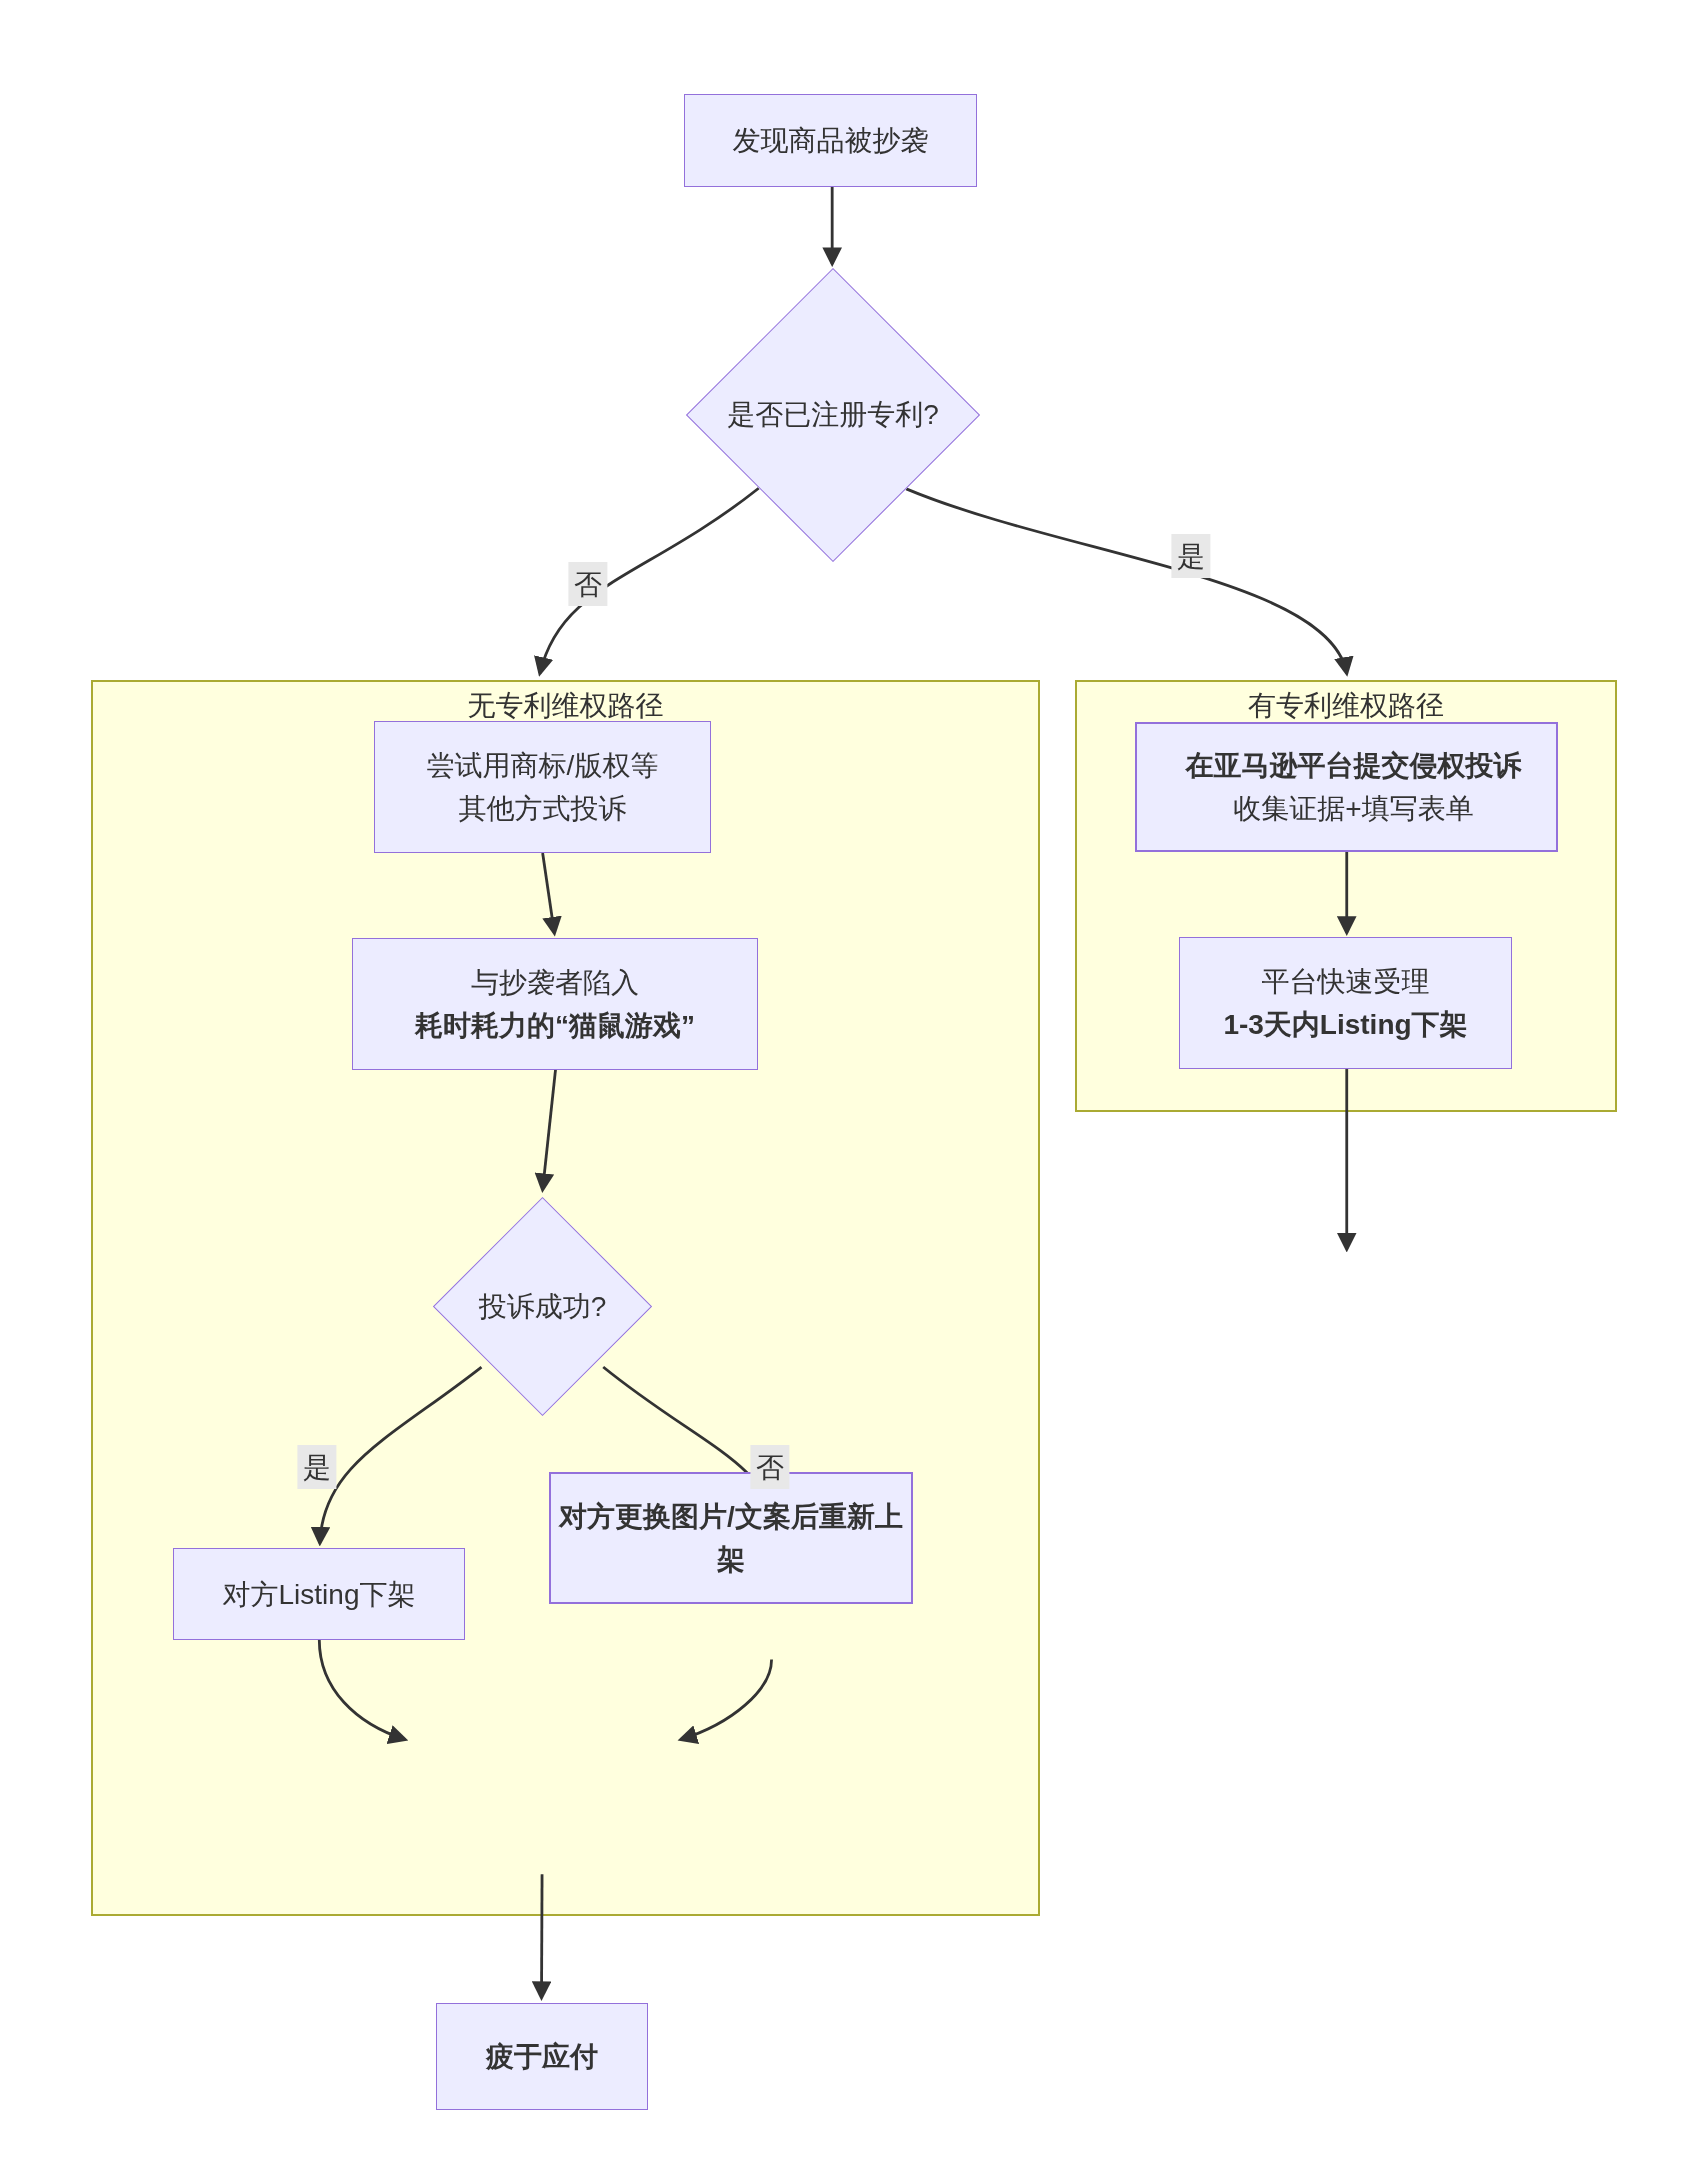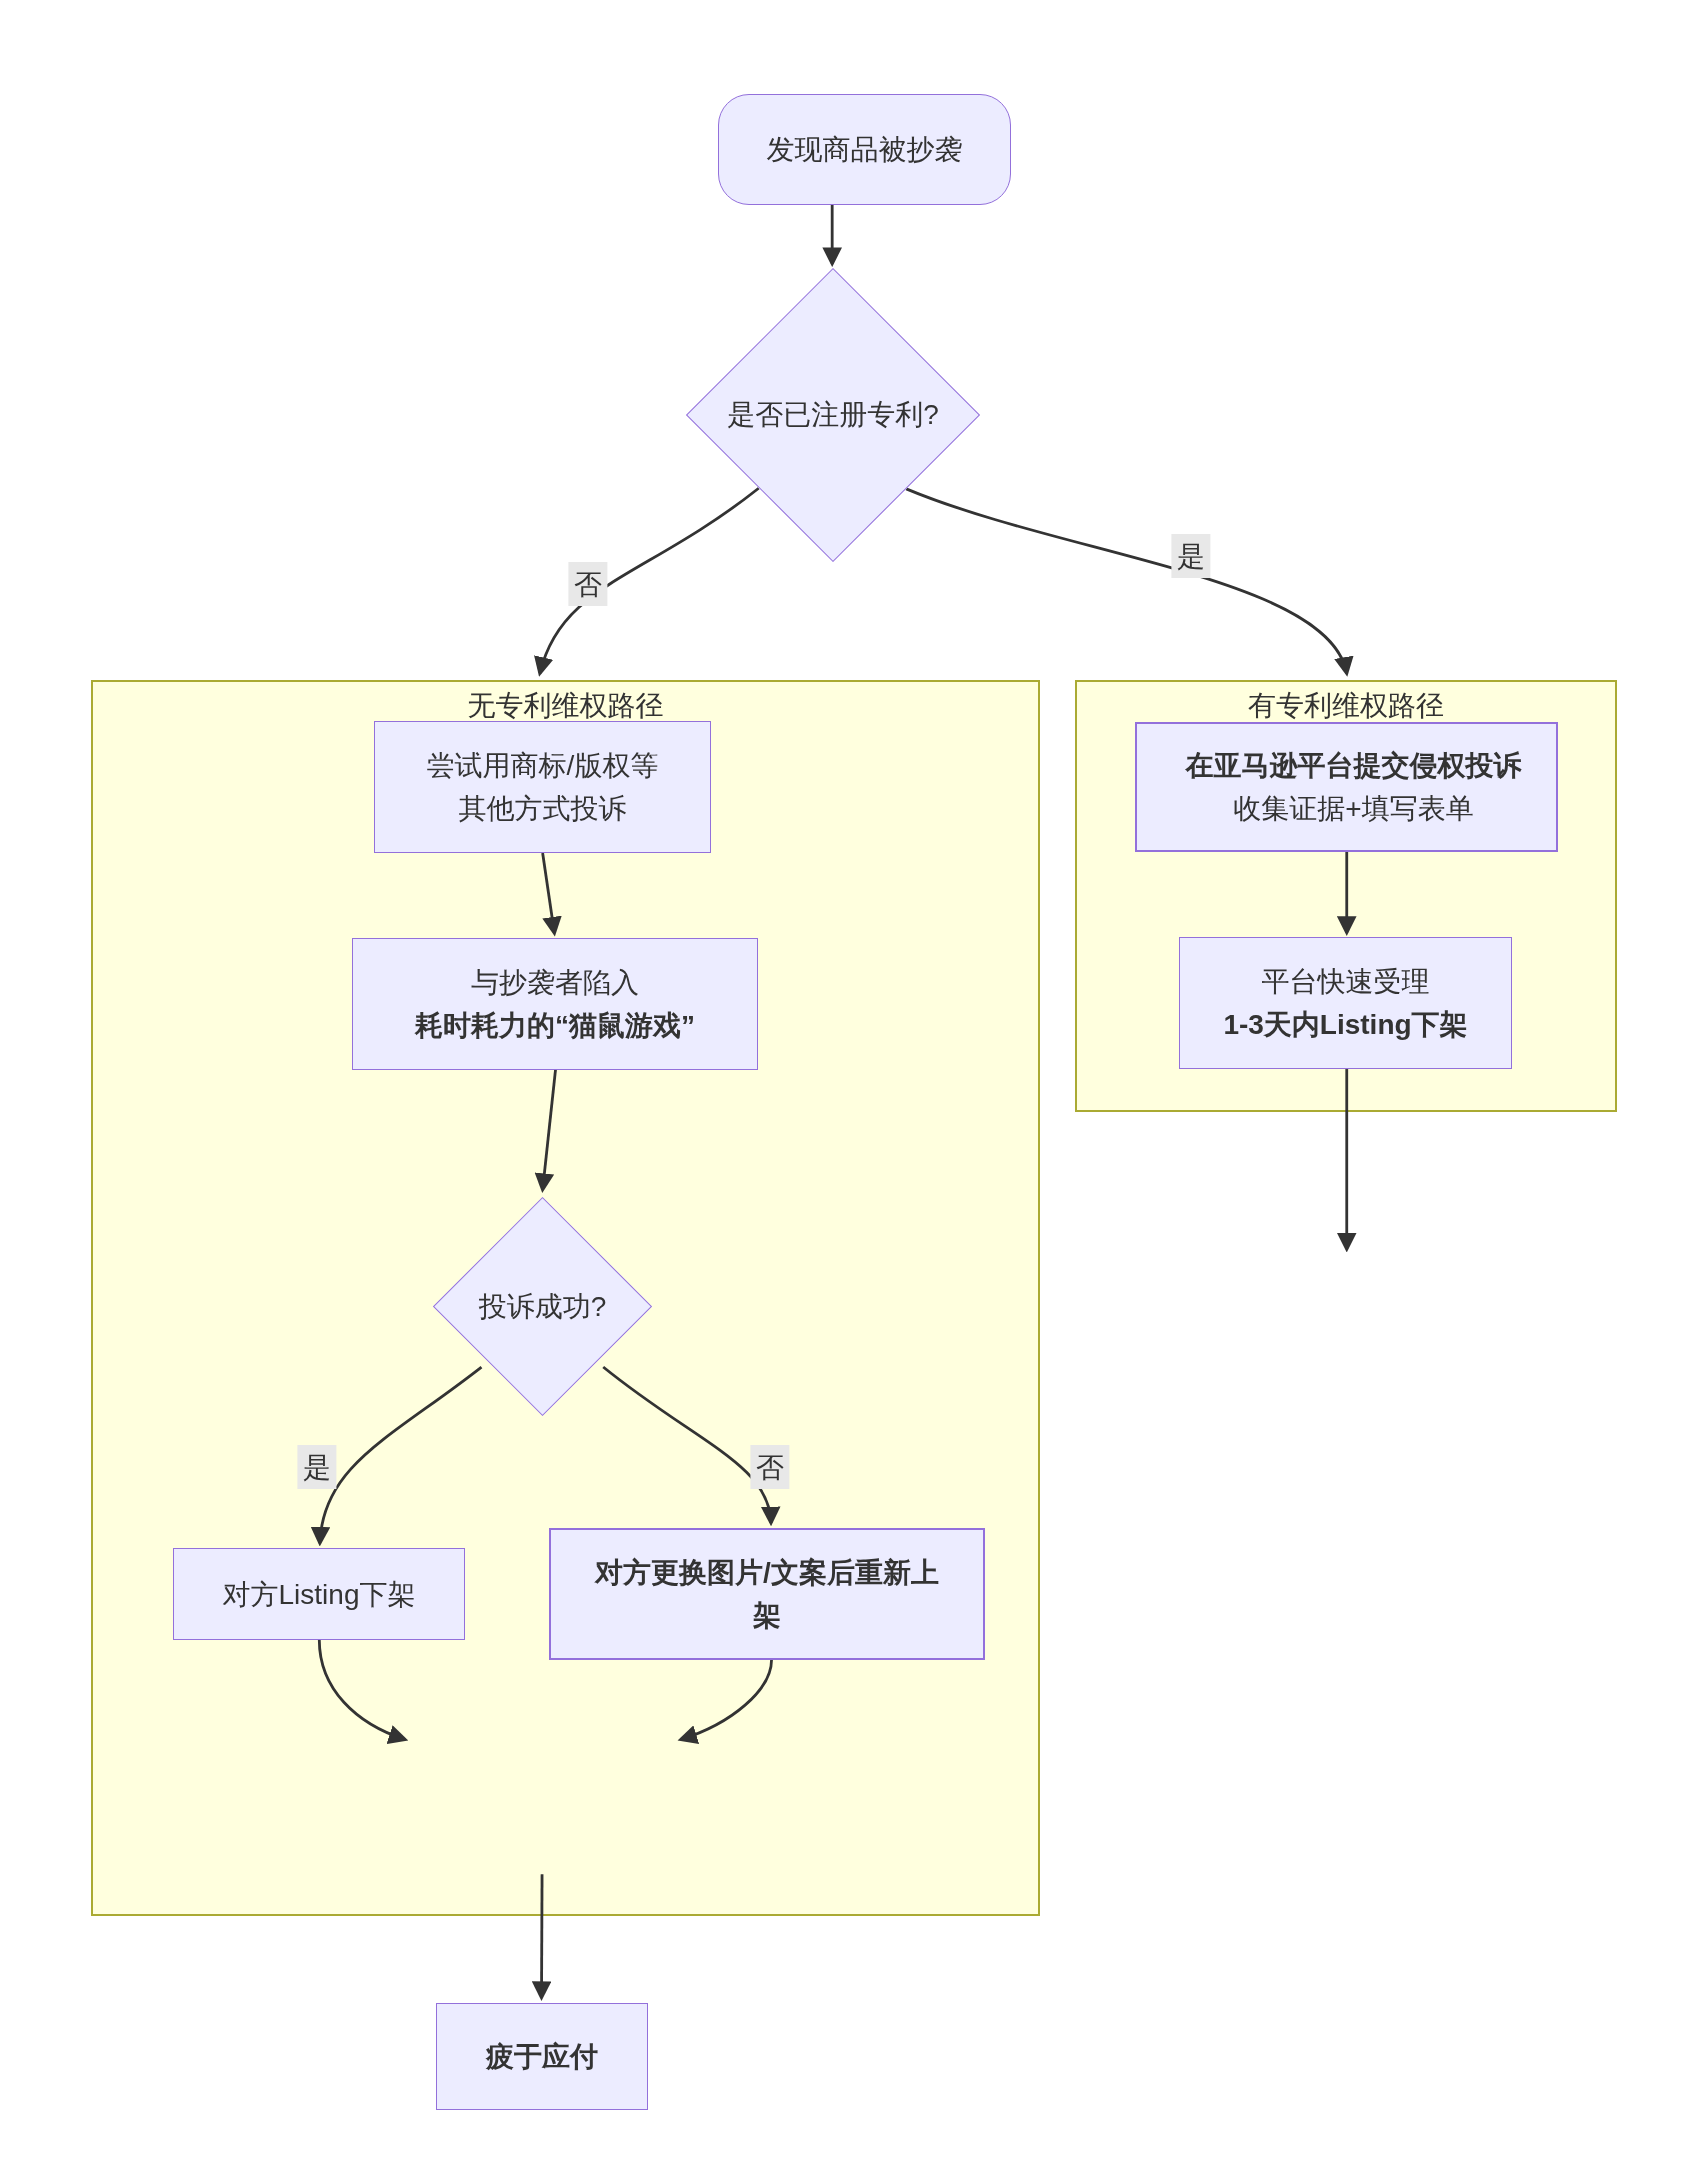--- a/index.html
+++ b/index.html
@@ -19,25 +19,25 @@
   .edge{stroke:#333333;stroke-width:5;fill:none;}
   
   .node{
     position:absolute;box-sizing:border-box;z-index:2;
     background:#ECECFF;border:1.7px solid #9370DB;
     display:flex;flex-direction:column;align-items:center;justify-content:center;
     font-size:28px;line-height:43px;text-align:center;
   }
   .node span{display:block;}
   .b{font-weight:bold;}
-  #n-start          {left:718px;top:94px; width:293px;height:111px;border-radius:31px;}
+  #n-start          {left:684px;top:94px; width:293px;height:93px;}
   #n-try-other      {left:374px; top:721px;width:337px;height:132px;}
   #n-cat-mouse      {left:352px; top:938px;width:406px;height:132px;}
   #n-listing-removed{left:173px; top:1548px;width:292px;height:92px;}
-  #n-relist         {left:549px; top:1528px;width:436px;height:132px;border-width:2.8px;}
+  #n-relist         {left:549px; top:1472px;width:364px;height:132px;border-width:2.8px;}
   #n-not-eradicated {left:409px; top:1743px;width:267px;height:131px;border-width:2.2px;}
   #n-exhausted      {left:436px; top:2003px;width:212px;height:107px;}
   #n-submit         {left:1135px;top:722px;width:423px;height:130px;border-width:2.8px;padding-left:14px;}
   #n-fast           {left:1179px;top:937px;width:333px;height:132px;}
   #n-eradicate      {left:1214px;top:1254px;width:269px;height:93px;}
   
   .diamond{position:absolute;z-index:2;}
   .diamond-shape{width:100%;height:100%;box-sizing:border-box;background:#ECECFF;border:1.7px solid #9370DB;transform:rotate(45deg);}
   .diamond-text{position:absolute;left:50%;top:50%;transform:translate(-50%,-50%);font-size:28px;white-space:nowrap;text-align:center;}
   #d-patent   {left:729px;top:311px; width:208px;height:208px;}

